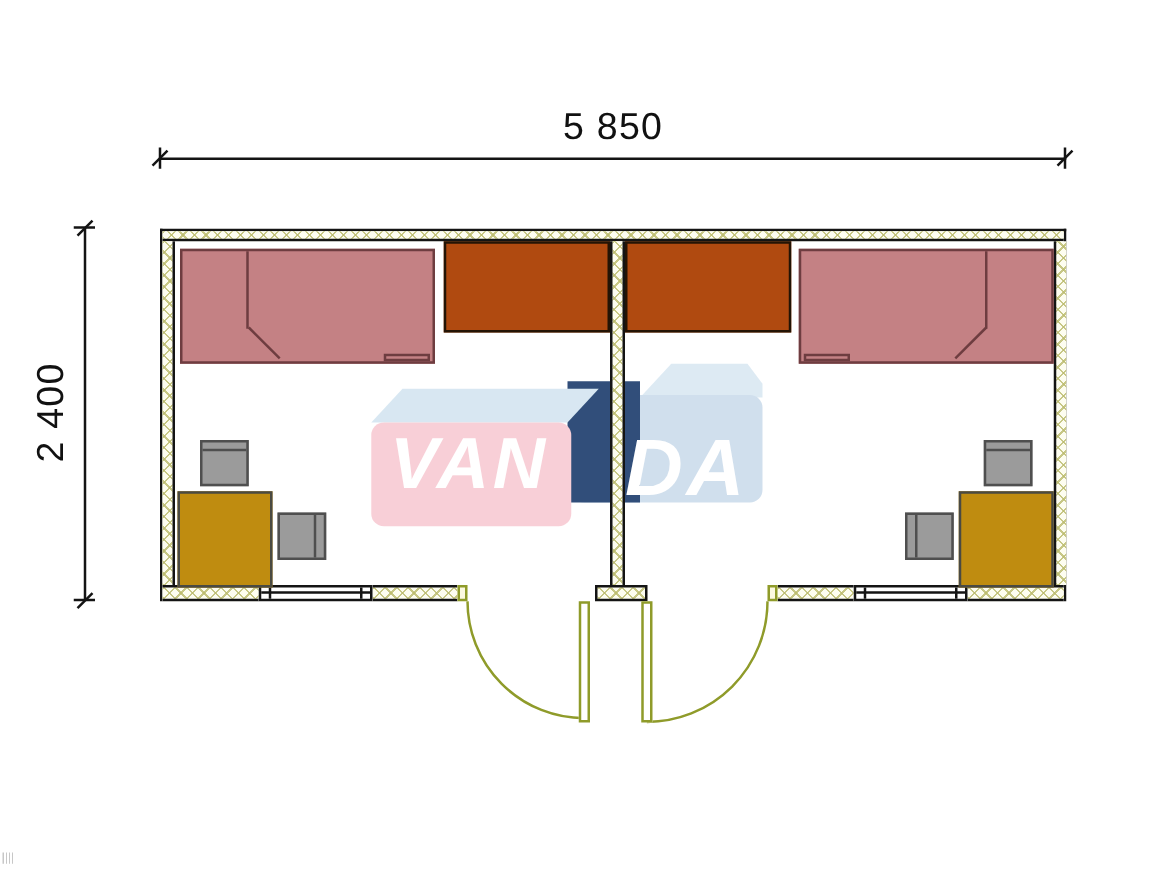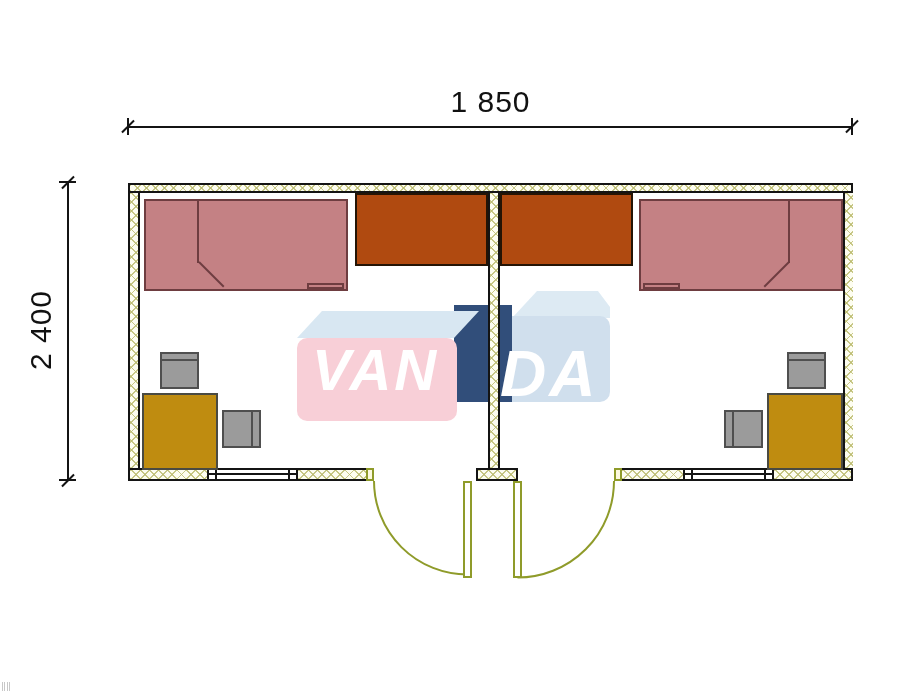--- a/index.html
+++ b/index.html
@@ -40,21 +40,21 @@
   <svg class="abs z1" style="left:290px;top:265px;" width="330" height="165" viewBox="0 0 330 165" opacity="0.92">
     <polygon points="222,53 247,26 308,26 320,42 320,53" fill="#dbe9f3"></polygon>
     <rect x="167" y="51" width="153" height="86" rx="10" fill="#cdddec"></rect>
     <rect x="164" y="40" width="58" height="97" fill="#20406f"></rect>
     <polygon points="7,73 32,46 189,46 164,73" fill="#d5e6f1"></polygon>
     <rect x="7" y="73" width="160" height="83" rx="10" fill="#f8ccd4"></rect>
     <text x="22" y="125" font-size="58" font-style="italic" font-weight="bold" fill="#ffffff" letter-spacing="3">VAN</text>
     <text x="210" y="131" font-size="64" font-style="italic" font-weight="bold" fill="#ffffff" letter-spacing="3">DA</text>
   </svg>
 
-  <div class="abs z2 dim-label" style="left:128px;top:85px;width:725px;">1 850</div>
+  <div class="abs z2 dim-label" style="left:128px;top:85px;width:725px;">5 850</div>
   <div class="abs z2 ink" style="left:128px;top:126px;width:725px;height:2px;"></div>
   <div class="abs z2 ink" style="left:127px;top:118px;width:2px;height:17px;"></div>
   <div class="abs z2 ink" style="left:127px;top:118px;width:2px;height:17px;transform:rotate(45deg);"></div>
   <div class="abs z2 ink" style="left:851px;top:118px;width:2px;height:17px;"></div>
   <div class="abs z2 ink" style="left:851px;top:118px;width:2px;height:17px;transform:rotate(45deg);"></div>
 
   <div class="abs z2 dim-label" style="left:-40px;top:314px;width:160px;height:32px;transform:rotate(-90deg);">2 400</div>
   <div class="abs z2 ink" style="left:67px;top:182px;width:2px;height:298px;"></div>
   <div class="abs z2 ink" style="left:59px;top:181px;width:17px;height:2px;"></div>
   <div class="abs z2 ink" style="left:67px;top:174px;width:2px;height:17px;transform:rotate(45deg);"></div>

